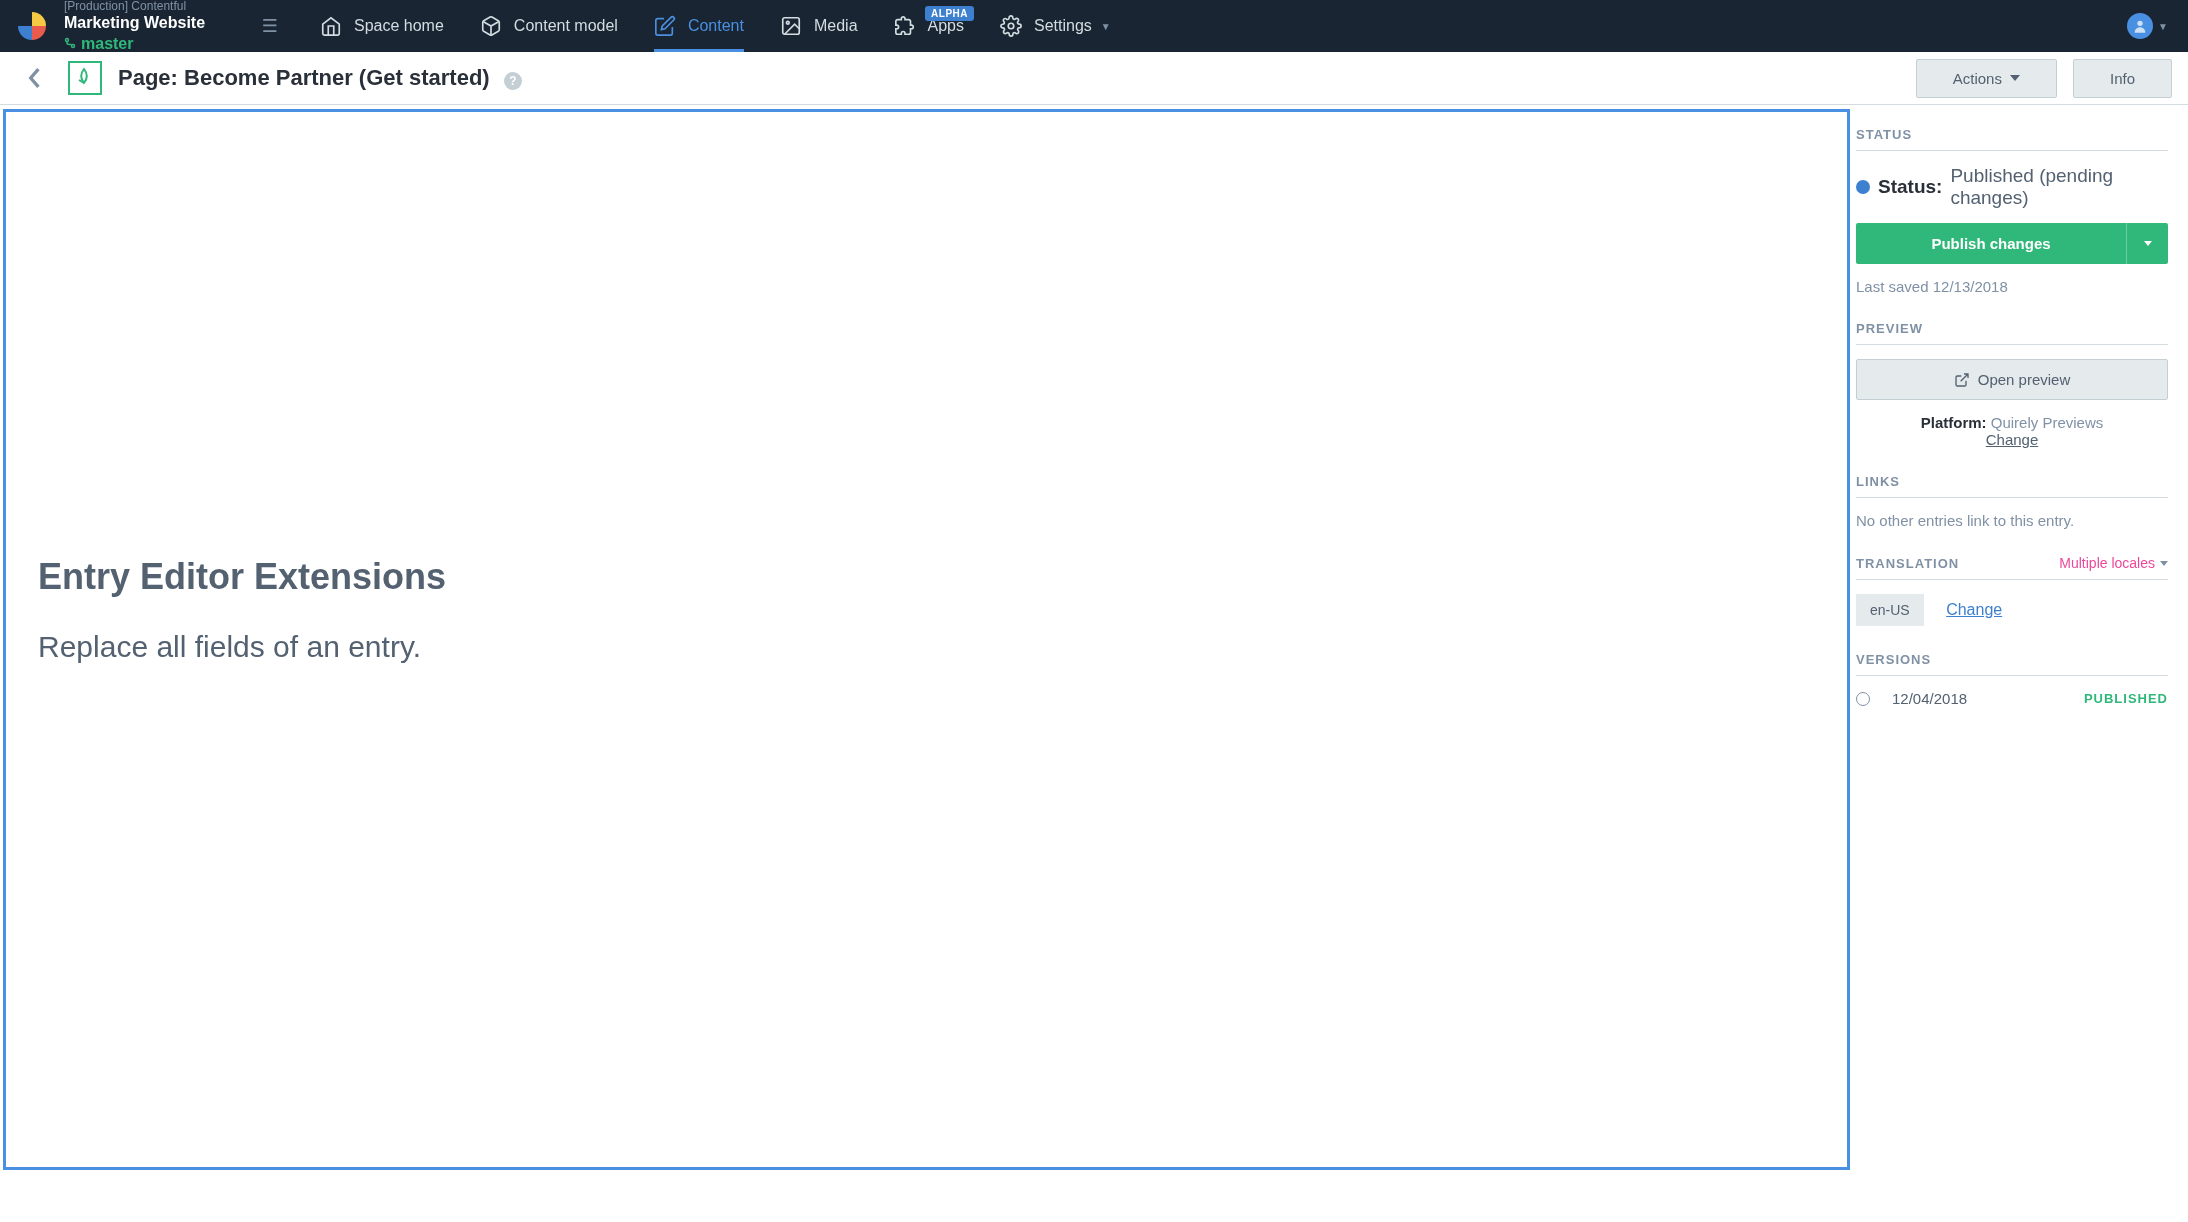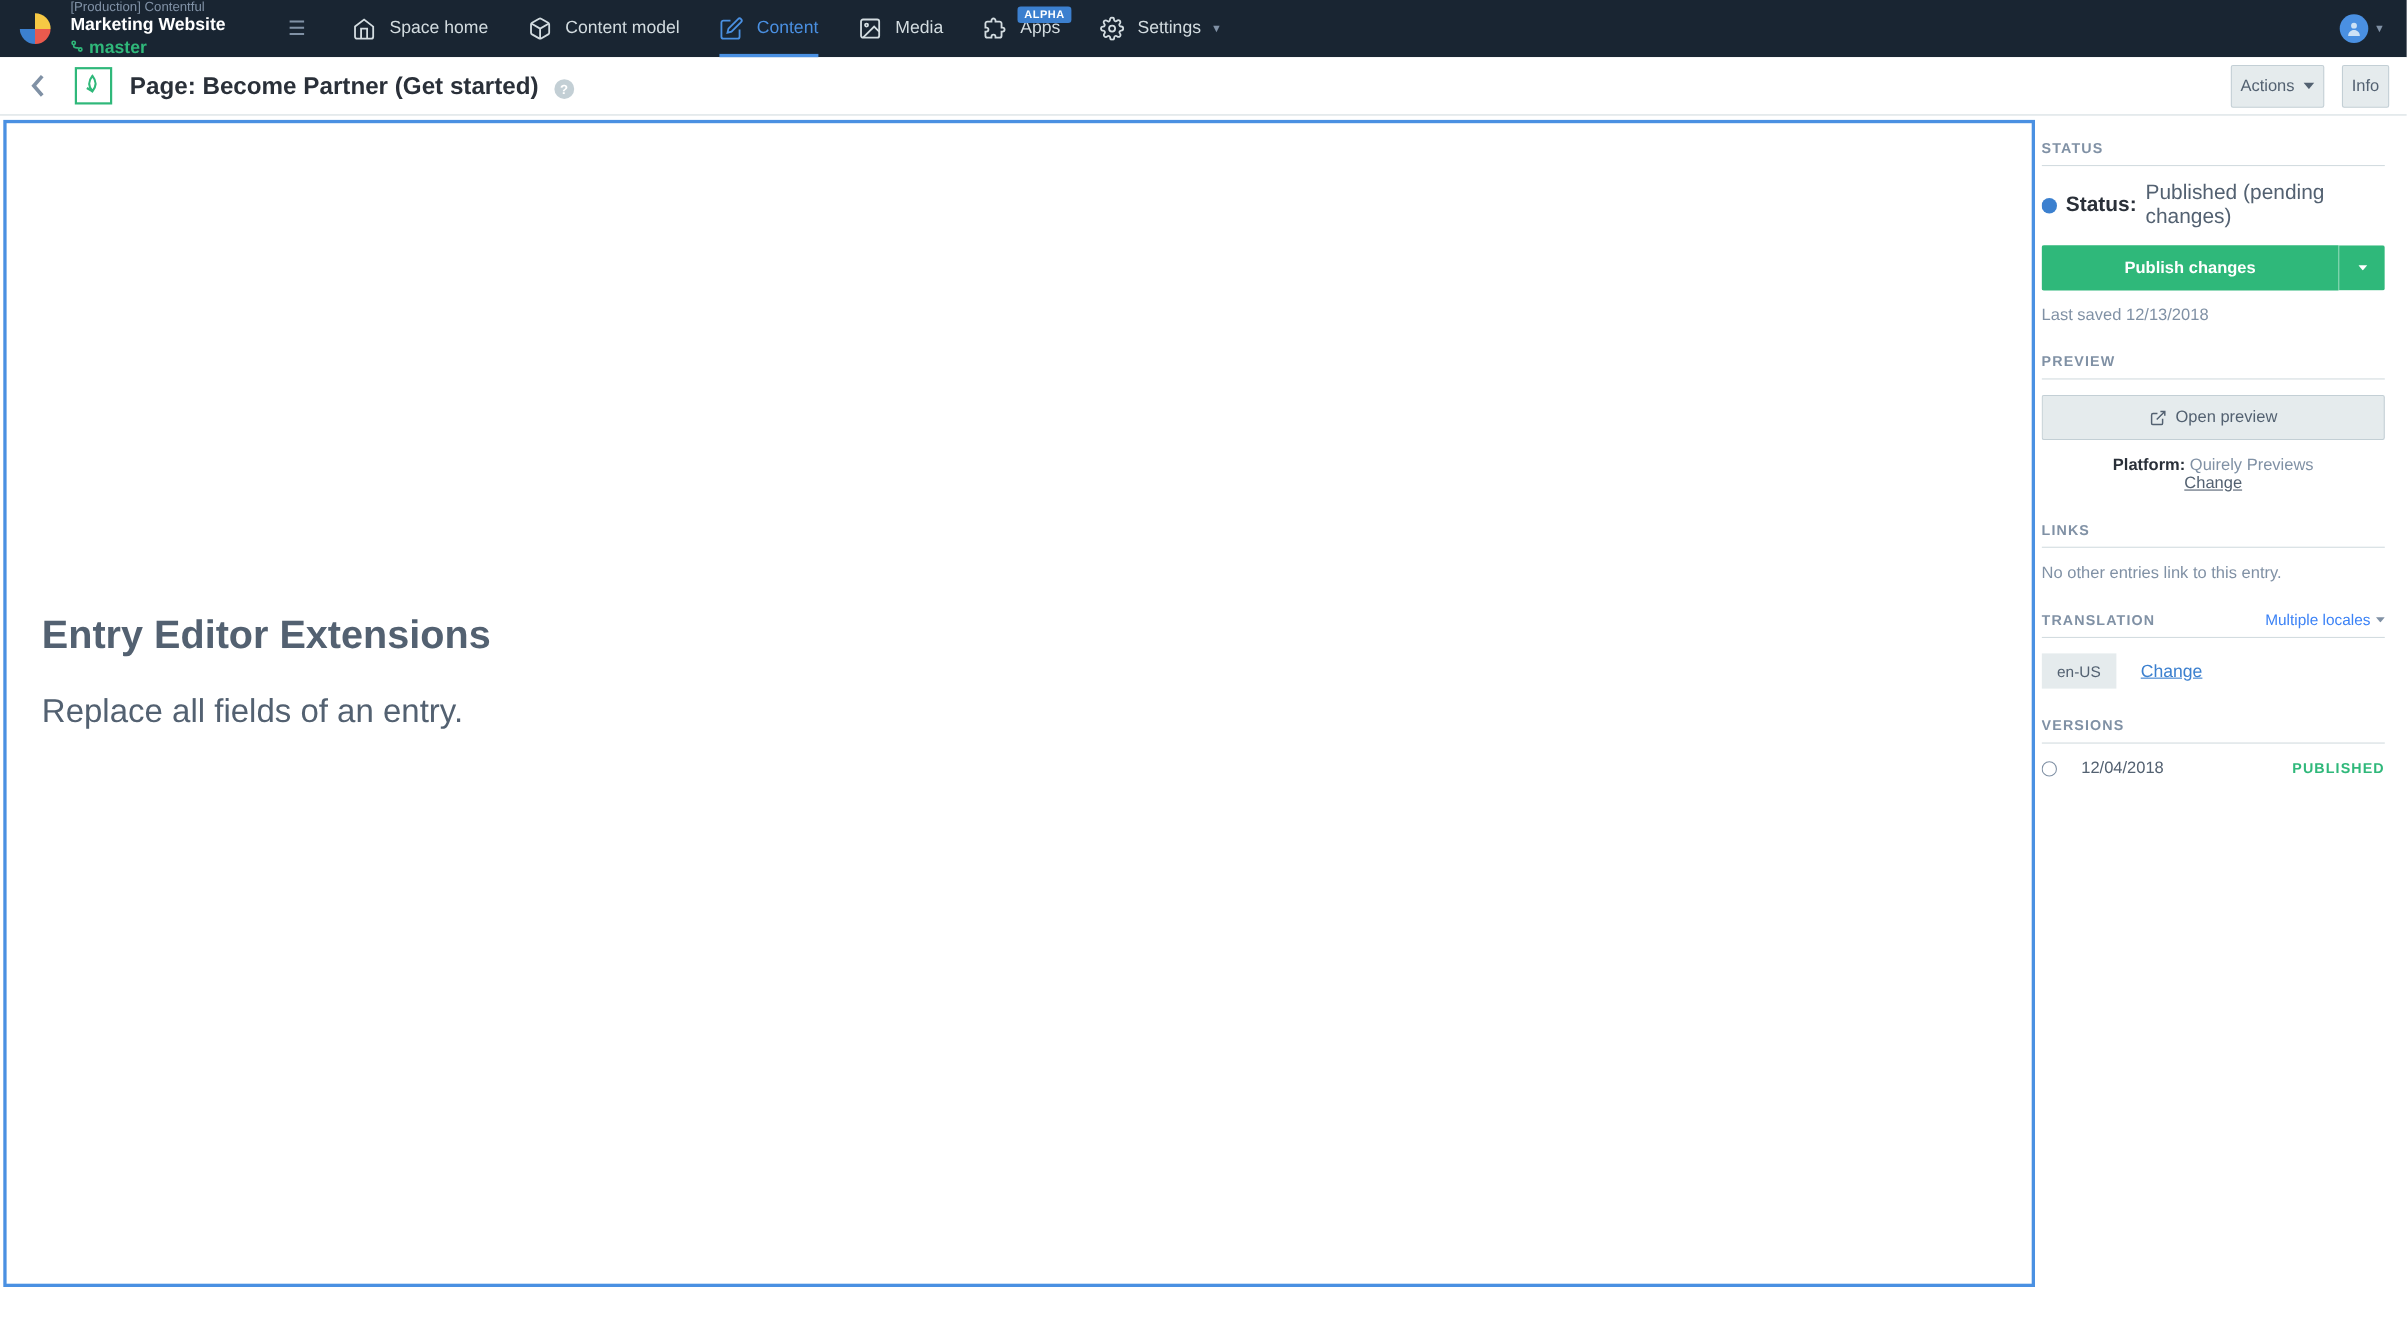--- a/index.html
+++ b/index.html
@@ -27,33 +27,33 @@
     .topnav-right { padding-right: 20px; display: flex; align-items: center; gap: 8px; }
     .avatar { width: 26px; height: 26px; border-radius: 50%; background: #4a90e2; display:flex; align-items:center; justify-content:center; color:#fff; }
     
     
     .headerbar { height: 53px; border-bottom: 1px solid #d3dce0; display: flex; align-items: center; padding: 0 16px; gap: 16px; background:#fff; }
     .back-btn { width: 36px; height: 36px; display: flex; align-items: center; justify-content: center; color: #8091a5; cursor: pointer; font-size: 20px; }
     .page-icon { width: 34px; height: 34px; border: 2px solid #2fb87a; display: flex; align-items: center; justify-content: center; color: #2fb87a; }
     .page-title { font-size: 22px; font-weight: 700; color: #2a3039; }
     .help-icon { width: 18px; height: 18px; border-radius: 50%; background: #c3cfd5; color: #fff; display: inline-flex; align-items: center; justify-content: center; font-size: 12px; font-weight: 700; margin-left: 8px; }
     .headerbar-spacer { flex: 1; }
-    .hdr-btn { background: #e5ebed; border: 1px solid #c3cfd5; padding: 10px 8px; font-size: 15px; color: #536171; cursor: pointer; border-radius: 2px; display:flex; align-items:center; gap:8px;}
+    .hdr-btn { background: #e5ebed; border: 1px solid #c3cfd5; padding: 10px 36px; font-size: 15px; color: #536171; cursor: pointer; border-radius: 2px; display:flex; align-items:center; gap:8px;}
     
     
     .workspace { display: flex; height: calc(100vh - 135px); }
     .main-panel { flex: 1; border: 3px solid #4a90e2; margin: 4px 6px 22px 3px; padding: 40px 32px; overflow: auto; display:flex; flex-direction:column; justify-content:center; }
     .ext-title { font-size: 36px; font-weight: 600; color: #536171; margin-top: -60px; margin-bottom: 32px; }
     .ext-sub { font-size: 30px; font-weight: 400; color: #536171; }
     
     .sidebar { width: 332px; padding: 22px 20px 20px 0; overflow-y: auto; }
     .side-section { margin-bottom: 26px; }
     .side-label { font-size: 13px; font-weight: 600; color: #8091a5; letter-spacing: 1px; border-bottom: 1px solid #d3dce0; padding-bottom: 8px; margin-bottom: 14px; }
     .side-label.with-right { display:flex; justify-content:space-between; align-items:center; }
-    .side-label-right { font-size: 14px; color: #3b82f6; font-weight: 400; letter-spacing: 0; display:flex; align-items:center; gap:5px; cursor:pointer; }
+    .side-label-right { font-size: 14px; color: #ec4899; font-weight: 400; letter-spacing: 0; display:flex; align-items:center; gap:5px; cursor:pointer; }
     
     .status-line { display: flex; align-items: center; gap: 8px; font-size: 19px; margin-bottom: 14px; }
     .status-dot { width: 14px; height: 14px; border-radius: 50%; background: #3c80cf; flex-shrink:0; }
     .status-label { font-weight: 700; }
     .status-value { color: #536171; }
     
     .publish-group { display: flex; margin-bottom: 14px; }
     .publish-btn { flex: 1; background: #2fb87a; color: #fff; border: none; padding: 12px; font-size: 15px; font-weight: 600; cursor: pointer; border-radius: 2px 0 0 2px; }
     .publish-caret { width: 42px; background: #2fb87a; border: none; border-left: 1px solid rgba(255,255,255,0.3); color: #fff; cursor: pointer; border-radius: 0 2px 2px 0; display:flex; align-items:center; justify-content:center; }
     

